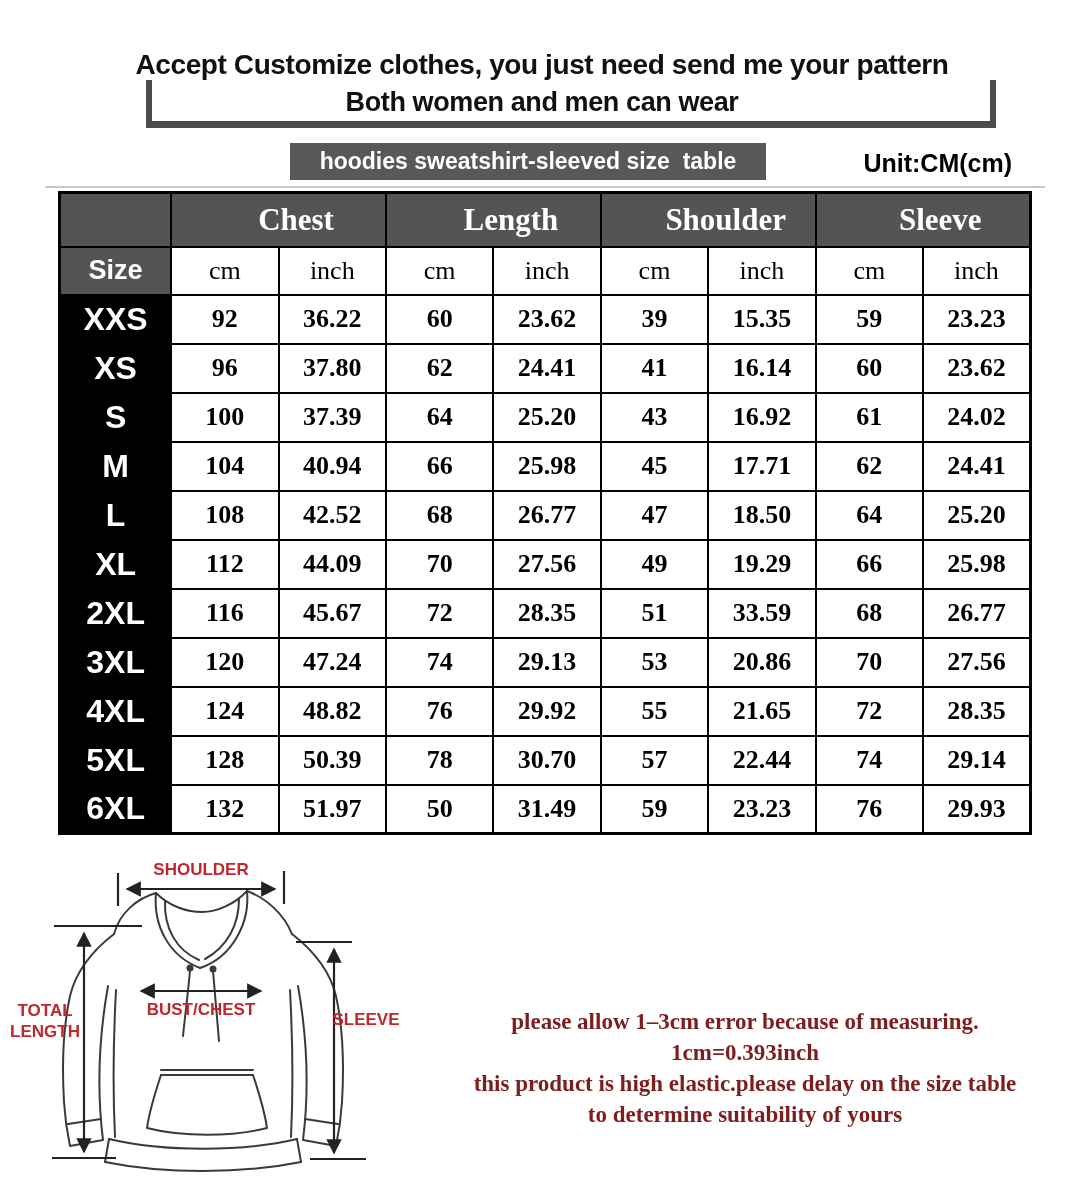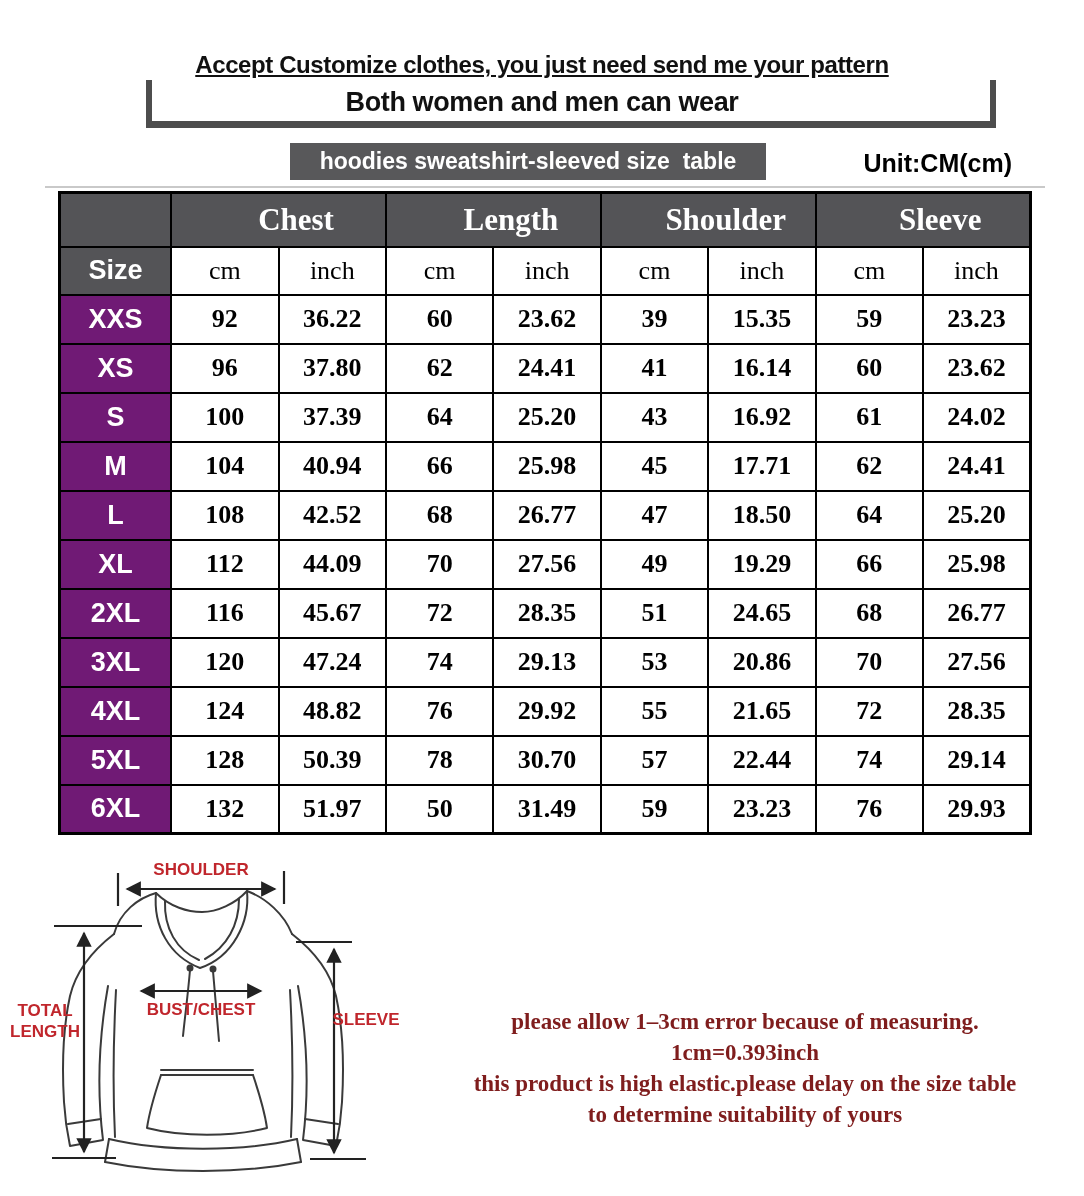--- a/index.html
+++ b/index.html
@@ -8,21 +8,21 @@
     position:relative; width:1084px; height:1196px; background:#ffffff;
     font-family:"Liberation Sans", sans-serif; overflow:hidden;
   }
 
   
   .headline {
     position:absolute; left:60px; top:46px; width:964px;
     text-align:center; color:#111; font-weight:bold;
     letter-spacing:-0.4px;
   }
-  .headline .l1 { font-size:24px; line-height:38px;text-decoration:underline; }
+  .headline .l1 { font-size:28px; line-height:38px; }
   .headline .l2 { font-size:27px; line-height:36px; }
   .bracket-box {
     position:absolute; left:146px; top:80px; width:850px; height:48px;
     border-left:6px solid #4d4d4d; border-right:6px solid #4d4d4d;
     border-bottom:7px solid #4d4d4d;
   }
   .headline-text { position:relative; z-index:2; }
 
   
   .banner {
@@ -50,21 +50,21 @@
     overflow:hidden;
   }
   .dark-cell {
     background:#545457; color:#fff;
   }
   tr.group-row th { height:54px; font-family:"Liberation Serif", serif; font-size:31px; font-weight:bold;padding-left:35px; }
   tr.unit-row th, tr.unit-row td { height:48px; }
   tr.unit-row .size-head { font-family:"Liberation Sans", sans-serif; font-size:27px; font-weight:bold;text-align:center; }
   tr.unit-row .unit-cell { font-family:"Liberation Serif", serif; font-size:26px; font-weight:normal; color:#000; background:#fff; }
   tbody tr { height:49px; }
-  tbody .size-cell { font-family:"Liberation Sans", sans-serif; font-size:27px; font-weight:bold; background:#701a75; color:#fff; }
+  tbody .size-cell { font-family:"Liberation Sans", sans-serif; font-size:32px; font-weight:bold; background:#000000; color:#fff; }
   tbody .value-cell { font-family:"Liberation Serif", serif; font-size:26px; font-weight:bold; color:#000; background:#fff; }
 
   
   .diagram { position:absolute; left:4px; top:856px; }
   .diagram text {
     font-family:"Liberation Sans", sans-serif; font-weight:bold;
     font-size:17px; fill:#c0262c;
   }
   .sketch { stroke:#3a3a3a; stroke-width:2; fill:none; stroke-linecap:round; stroke-linejoin:round; }
   .measure { stroke:#222; stroke-width:2.2; fill:none; }
@@ -190,21 +190,21 @@
           <td class="value-cell">66</td>
           <td class="value-cell">25.98</td>
         </tr>
         <tr>
           <td class="size-cell">2XL</td>
           <td class="value-cell">116</td>
           <td class="value-cell">45.67</td>
           <td class="value-cell">72</td>
           <td class="value-cell">28.35</td>
           <td class="value-cell">51</td>
-          <td class="value-cell">24.65</td>
+          <td class="value-cell">33.59</td>
           <td class="value-cell">68</td>
           <td class="value-cell">26.77</td>
         </tr>
         <tr>
           <td class="size-cell">3XL</td>
           <td class="value-cell">120</td>
           <td class="value-cell">47.24</td>
           <td class="value-cell">74</td>
           <td class="value-cell">29.13</td>
           <td class="value-cell">53</td>

